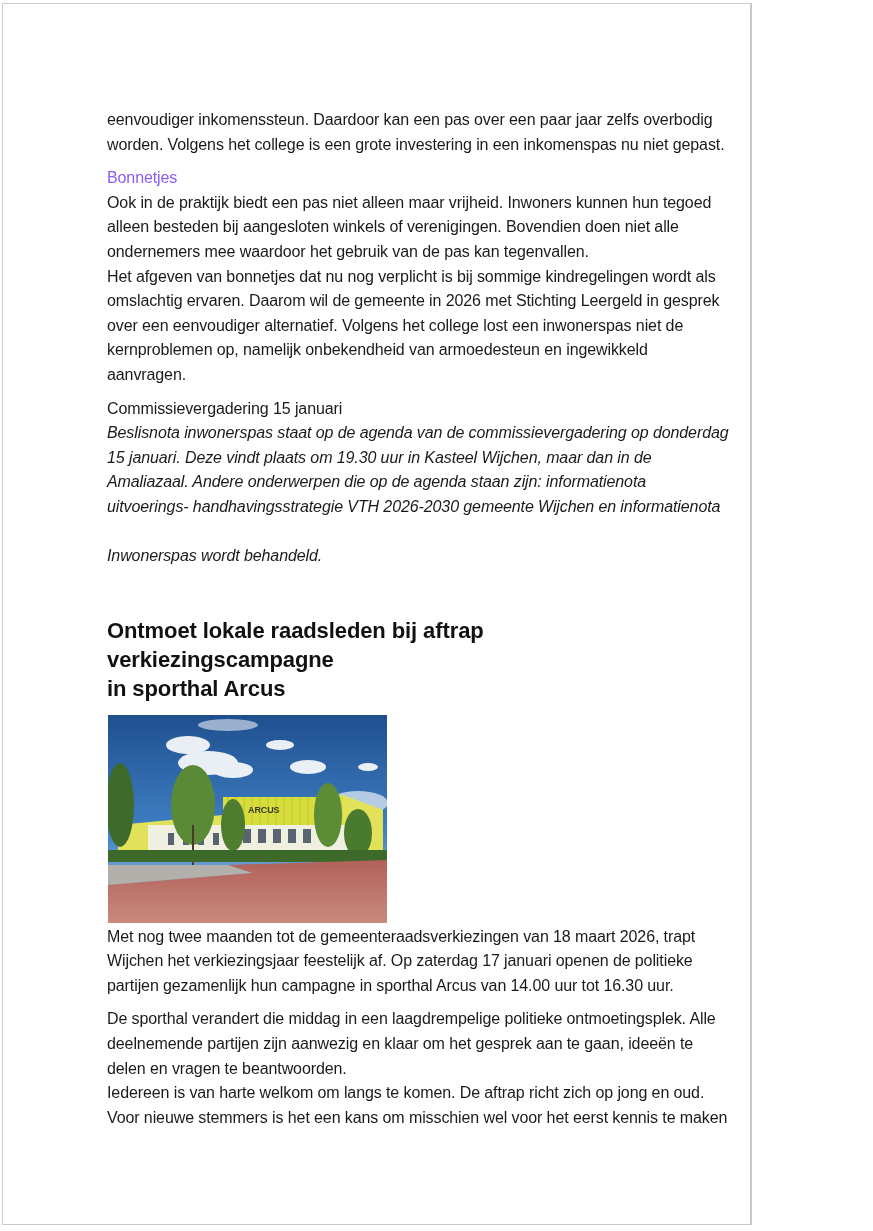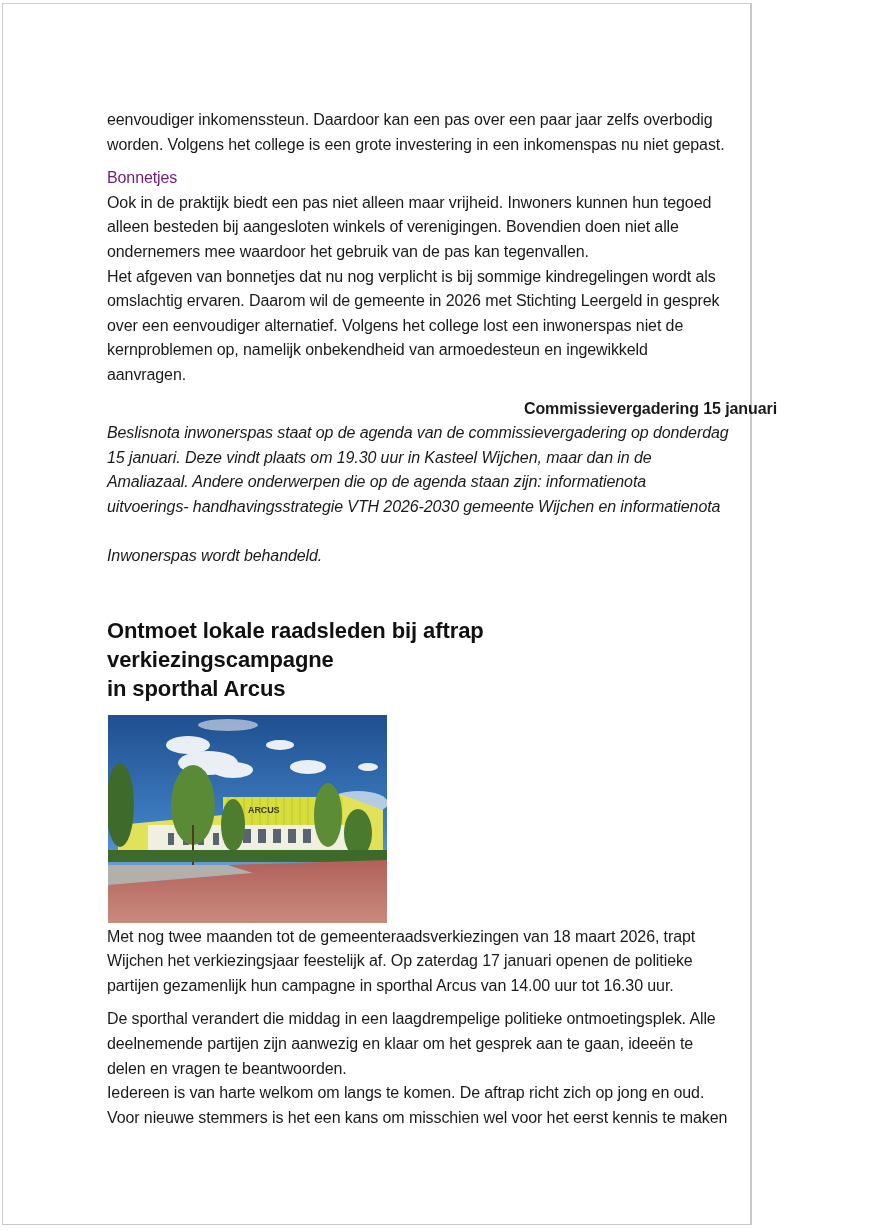--- a/index.html
+++ b/index.html
@@ -11,22 +11,22 @@
     }
     .content {
       position: absolute; left: 104px; top: 104px; width: 670px;
       font-family: "Liberation Sans", "DejaVu Sans", sans-serif;
       font-size: 16px; color: #1a1a1a; line-height: 24.6px;
       letter-spacing: -0.1px;
     }
     p { margin: 0; }
     .gap-s { height: 9px; }
     .gap-m { height: 9px; }
-    .subhead-red { color: #701a75; }
-    .bold { font-weight: bold; text-align: right; }
+    .subhead-red { color: #8b5cf6; }
+    .bold { font-weight: normal; }
     .italic { font-style: italic; }
     .article-title {
       font-size: 22px; font-weight: bold; line-height: 29px; color: #111;
       margin-top: 47px; margin-bottom: 12px; width: 560px;
     }
     .photo {
       width: 279px; height: 208px; position: relative; overflow: hidden; display: block;
       margin-left: 1px;
     }
     .photo svg { display: block; }

